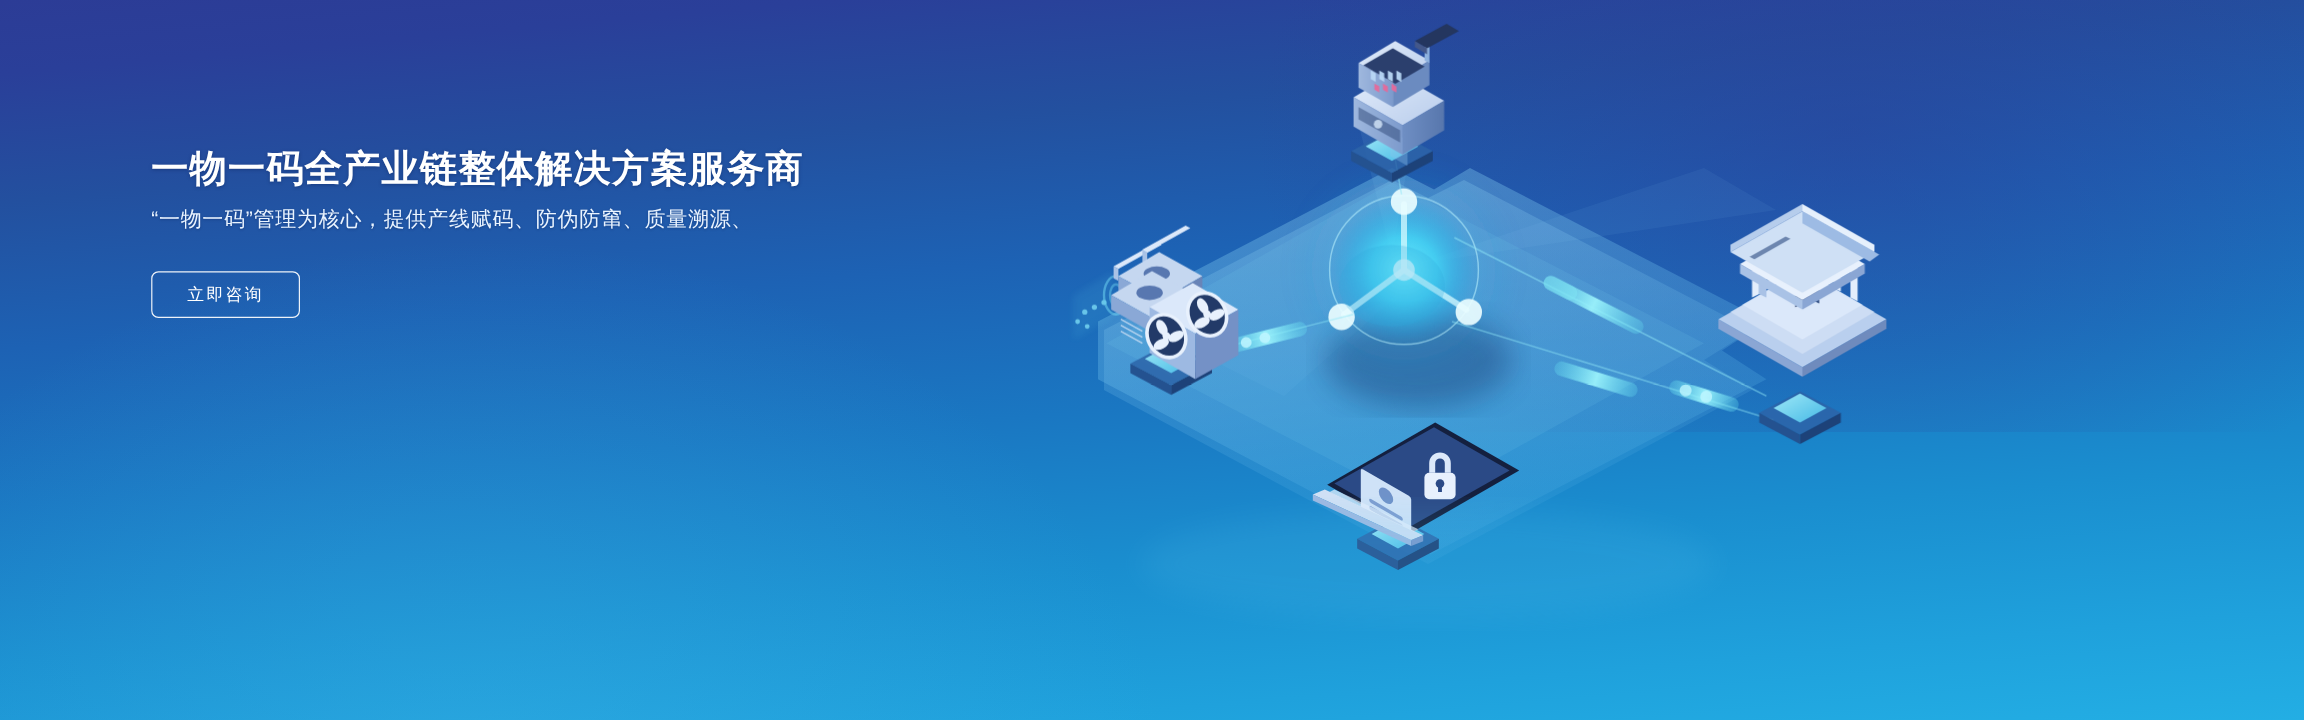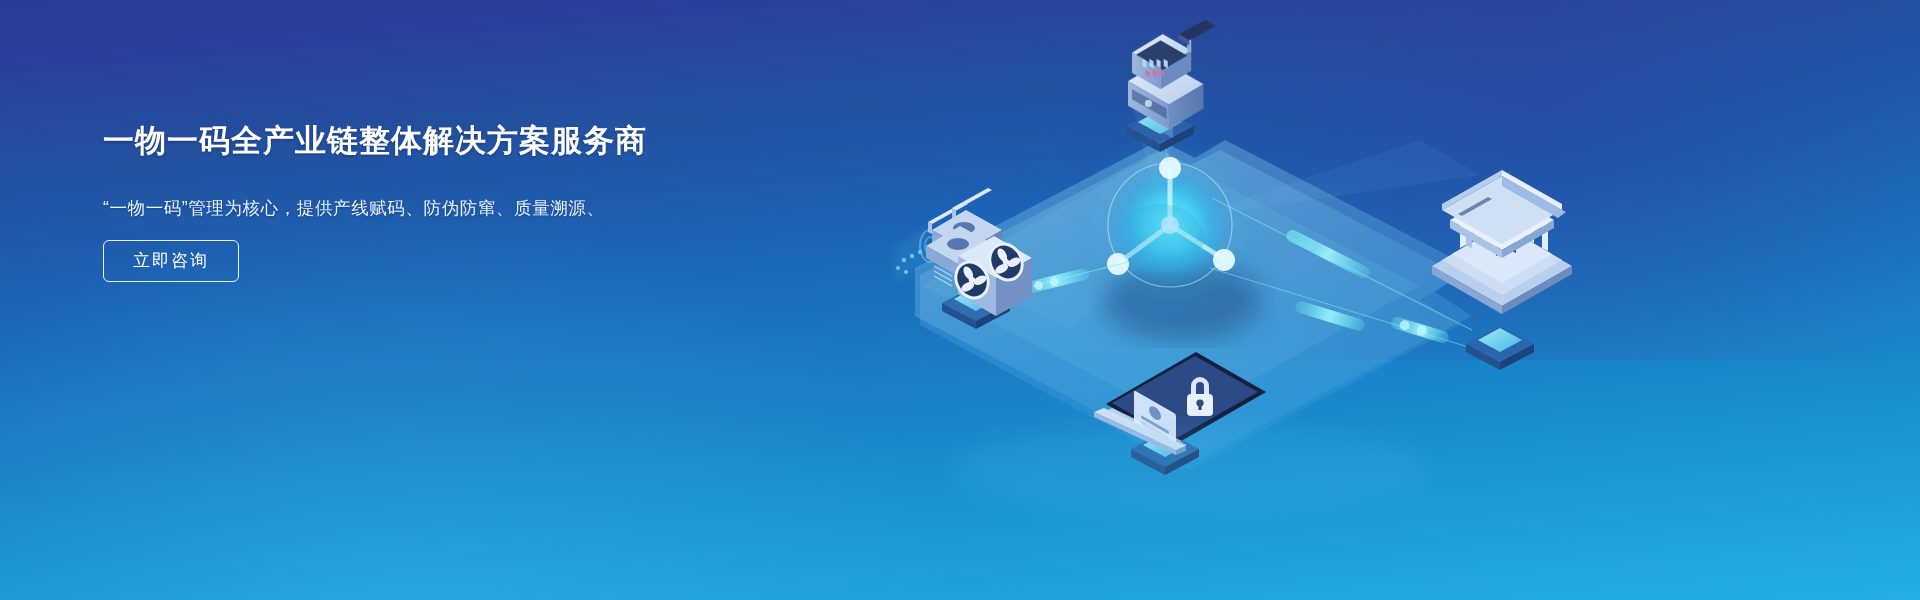--- a/index.html
+++ b/index.html
@@ -32,38 +32,38 @@
     pointer-events:none;
   }
   #glow-tr {
     position:absolute; right:-120px; top:-260px;
     width:1000px; height:620px;
     background:radial-gradient(ellipse at 50% 60%, rgba(46,58,150,.45) 0%, rgba(46,58,150,0) 70%);
     pointer-events:none;
   }
 
   
-  #copy { position:absolute; left:103px; top:122px; width:700px; }
+  #copy { position:absolute; left:126px; top:122px; width:700px; }
   #title {
     font-size:31px; font-weight:bold; color:#ffffff;
     letter-spacing:1px; line-height:1.25; white-space:nowrap;
     text-shadow:0 1px 3px rgba(0,20,70,.35);
   }
-  #subtitle { margin-top:32px; }
+  #subtitle { margin-top:6px; }
   .sub-line {
     font-size:17.5px; color:#eaf4ff; line-height:31px;
     letter-spacing:.6px; white-space:nowrap;
     text-shadow:0 1px 2px rgba(0,20,70,.3);
   }
   #cta {
-    display:inline-block; margin-top:16px;
+    display:inline-block; margin-top:28px;
     padding:10px 29px;
     border:1.6px solid rgba(255,255,255,.92);
     border-radius:6px;
-    color:#ffffff; font-size:17px; letter-spacing:2px;
+    color:#ffffff; font-size:14px; letter-spacing:2px;
     background:transparent; cursor:pointer;
     line-height:1.2;
     text-align:center;
   }
 
   
   #art { position:absolute; left:860px; top:0; width:1060px; height:600px; }
   #art svg { display:block; width:1060px; height:600px; }
 </style>
 </head>

